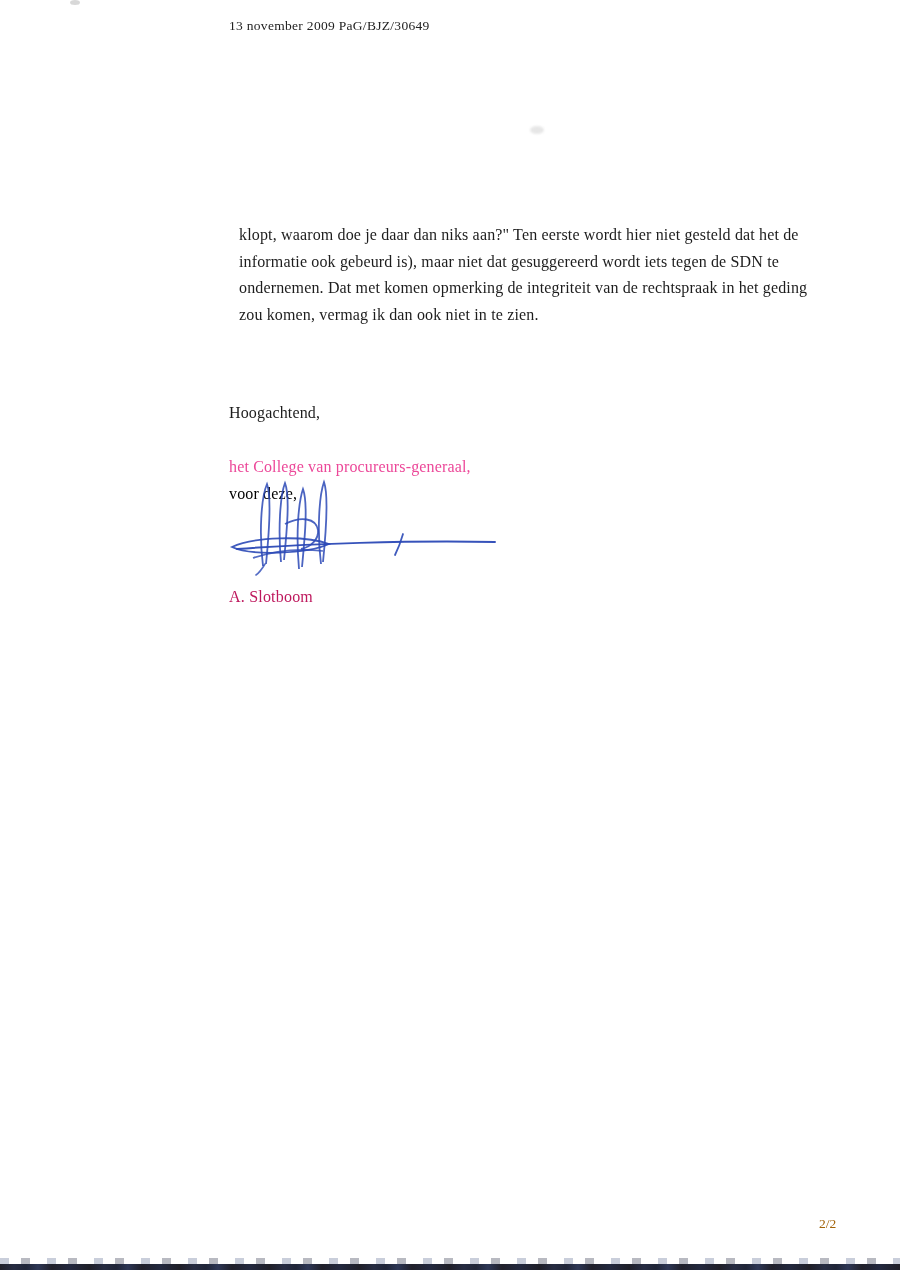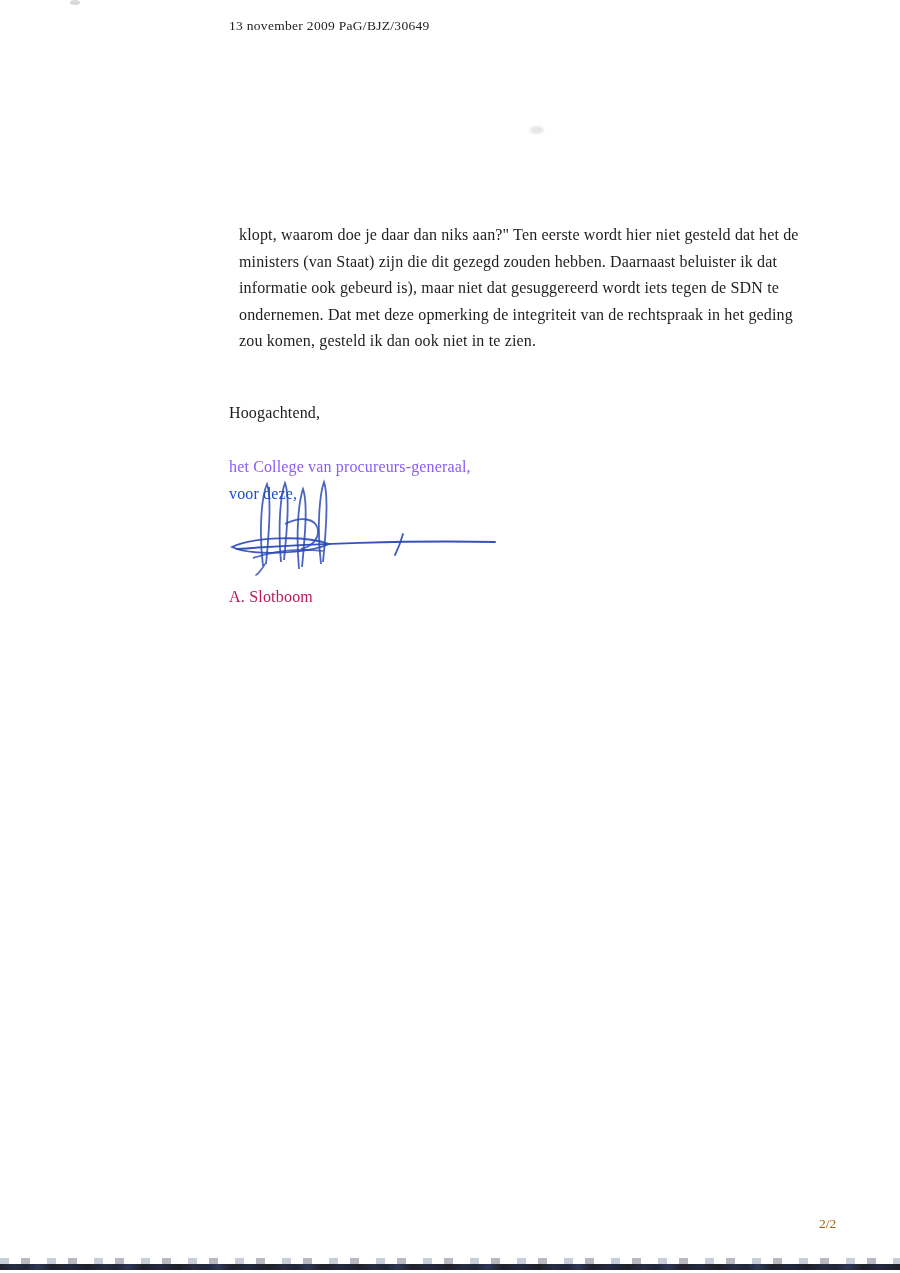--- a/index.html
+++ b/index.html
@@ -46,29 +46,29 @@
     letter-spacing: 0.15px;
     color: #1d1d1d;
     text-align: center;
   }
   .sig-org {
     position: absolute;
     left: 229px;
     top: 458px;
     font-size: 16px;
     letter-spacing: 0.15px;
-    color: #8b5cf6;
+    color: #ec4899;
   }
   .sig-for {
     position: absolute;
     left: 229px;
     top: 485px;
     font-size: 16px;
     letter-spacing: 0.15px;
-    color: #1d4ed8;
+    color: #000000;
   }
   .signature-wrap {
     position: absolute;
     left: 225px;
     top: 478px;
     width: 280px;
     height: 98px;
   }
   .sig-name {
     position: absolute;
@@ -135,24 +135,23 @@
 
 <div class="page">
 
   <div class="smudge-top"></div>
   <div class="smudge-mid"></div>
 
   <div class="header-ref">13 november 2009 PaG/BJZ/30649</div>
 
   <div class="body-block">
     <div class="body-line">klopt, waarom doe je daar dan niks aan?" Ten eerste wordt hier niet gesteld dat het de</div>
-    <div class="body-line">ministers (van Staat) zijn die dit gezegd zouden hebben. Daarnaast beluister ik dat</div>
     <div class="body-line">informatie ook gebeurd is), maar niet dat gesuggereerd wordt iets tegen de SDN te</div>
-    <div class="body-line">ondernemen. Dat met deze opmerking de integriteit van de rechtspraak in het geding</div>
-    <div class="body-line">zou komen, gesteld ik dan ook niet in te zien.</div>
+    <div class="body-line">ondernemen. Dat met komen opmerking de integriteit van de rechtspraak in het geding</div>
+    <div class="body-line">zou komen, vermag ik dan ook niet in te zien.</div>
   </div>
 
   <div class="closing">Hoogachtend,</div>
 
   <div class="sig-org">het College van procureurs-generaal,</div>
 
   <div class="sig-for">voor deze,</div>
 
   <div class="signature-wrap">
     <svg width="280" height="98" viewBox="0 0 280 98" fill="none" xmlns="http://www.w3.org/2000/svg">

